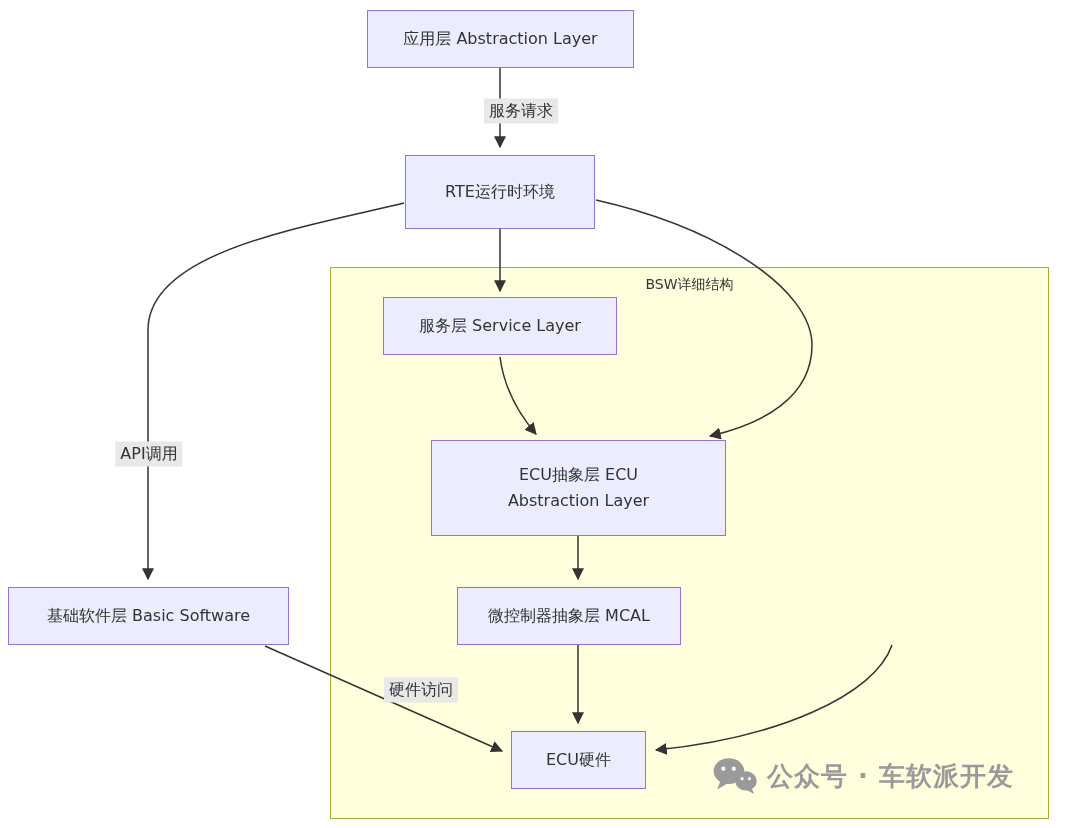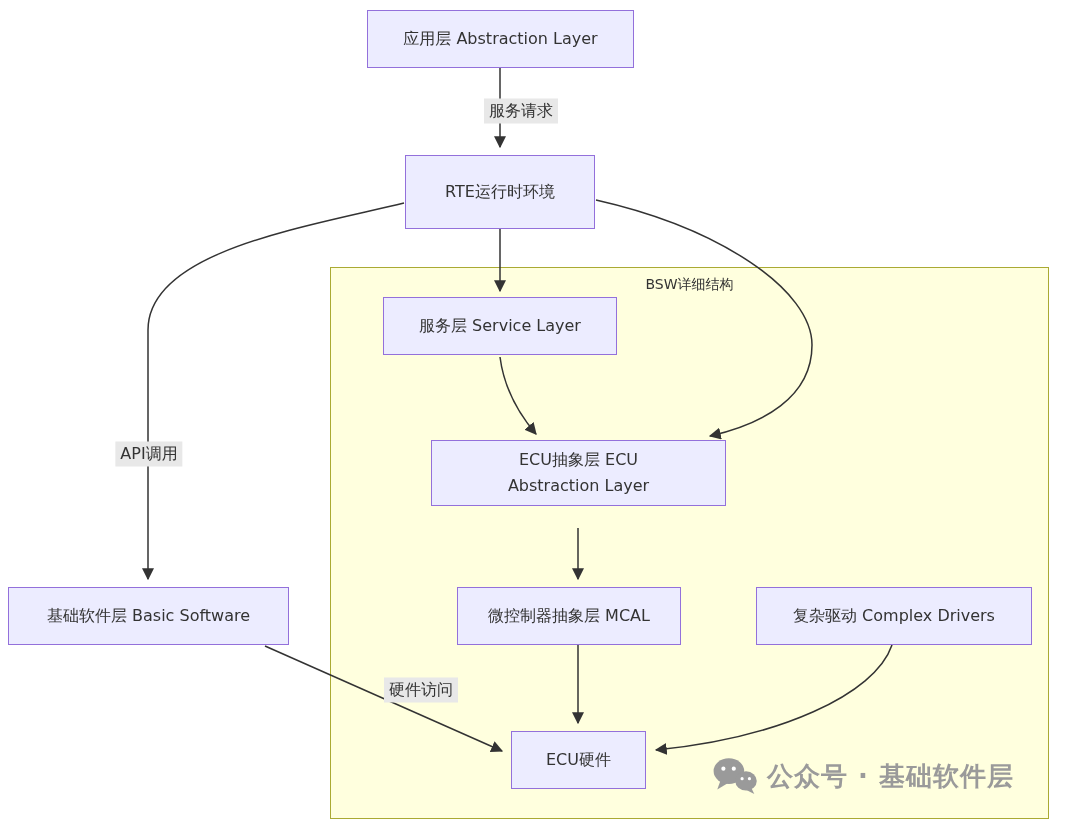--- a/index.html
+++ b/index.html
@@ -71,52 +71,49 @@
   </div>
 
   <div class="node" style="left:405px;top:155px;width:190px;height:74px;">
     <span>RTE运行时环境</span>
   </div>
 
   <div class="node" style="left:383px;top:297px;width:234px;height:58px;">
     <span>服务层 Service Layer</span>
   </div>
 
-  <div class="node" style="left:431px;top:440px;width:295px;height:66px;">
+  <div class="node" style="left:431px;top:440px;width:295px;height:96px;">
     <span>ECU抽象层 ECU</span>
     <span>Abstraction Layer</span>
   </div>
 
   <div class="node" style="left:8px;top:587px;width:281px;height:58px;">
     <span>基础软件层 Basic Software</span>
   </div>
 
   <div class="node" style="left:457px;top:587px;width:224px;height:58px;">
     <span>微控制器抽象层 MCAL</span>
   </div>
 
-  <div class="node" style="left:756px;top:587px;width:276px;height:58px;">
-    <span>复杂驱动 Complex Drivers</span>
-  </div>
 
   <div class="node" style="left:511px;top:731px;width:135px;height:58px;">
     <span>ECU硬件</span>
   </div>
 
   <div class="edge-label" style="left:497px;top:111px;margin-left:24px;">服务请求</div>
   <div class="edge-label" style="left:149px;top:422px;margin-top:32px;">API调用</div>
   <div class="edge-label" style="left:421px;top:690px;">硬件访问</div>
 
   <div class="watermark">
     <svg viewBox="0 0 36 30" aria-hidden="true">
       <ellipse cx="13" cy="11" rx="12.5" ry="10.5" fill="#9a9a9a"></ellipse>
       <polygon points="6,19 3.5,26 12,21" fill="#9a9a9a"></polygon>
       <circle cx="8.5" cy="9" r="1.7" fill="#ffffff"></circle>
       <circle cx="17" cy="9" r="1.7" fill="#ffffff"></circle>
       <ellipse cx="27" cy="19" rx="8.8" ry="7.8" fill="#9a9a9a"></ellipse>
       <polygon points="31.5,25 33.8,29.8 26.5,26" fill="#9a9a9a"></polygon>
       <circle cx="23.8" cy="17.2" r="1.3" fill="#ffffff"></circle>
       <circle cx="29.8" cy="17.2" r="1.3" fill="#ffffff"></circle>
     </svg>
-    <span>公众号 · 基础软件层</span>
+    <span>公众号 · 车软派开发</span>
   </div>
 
 </div>
 
 </body></html>

